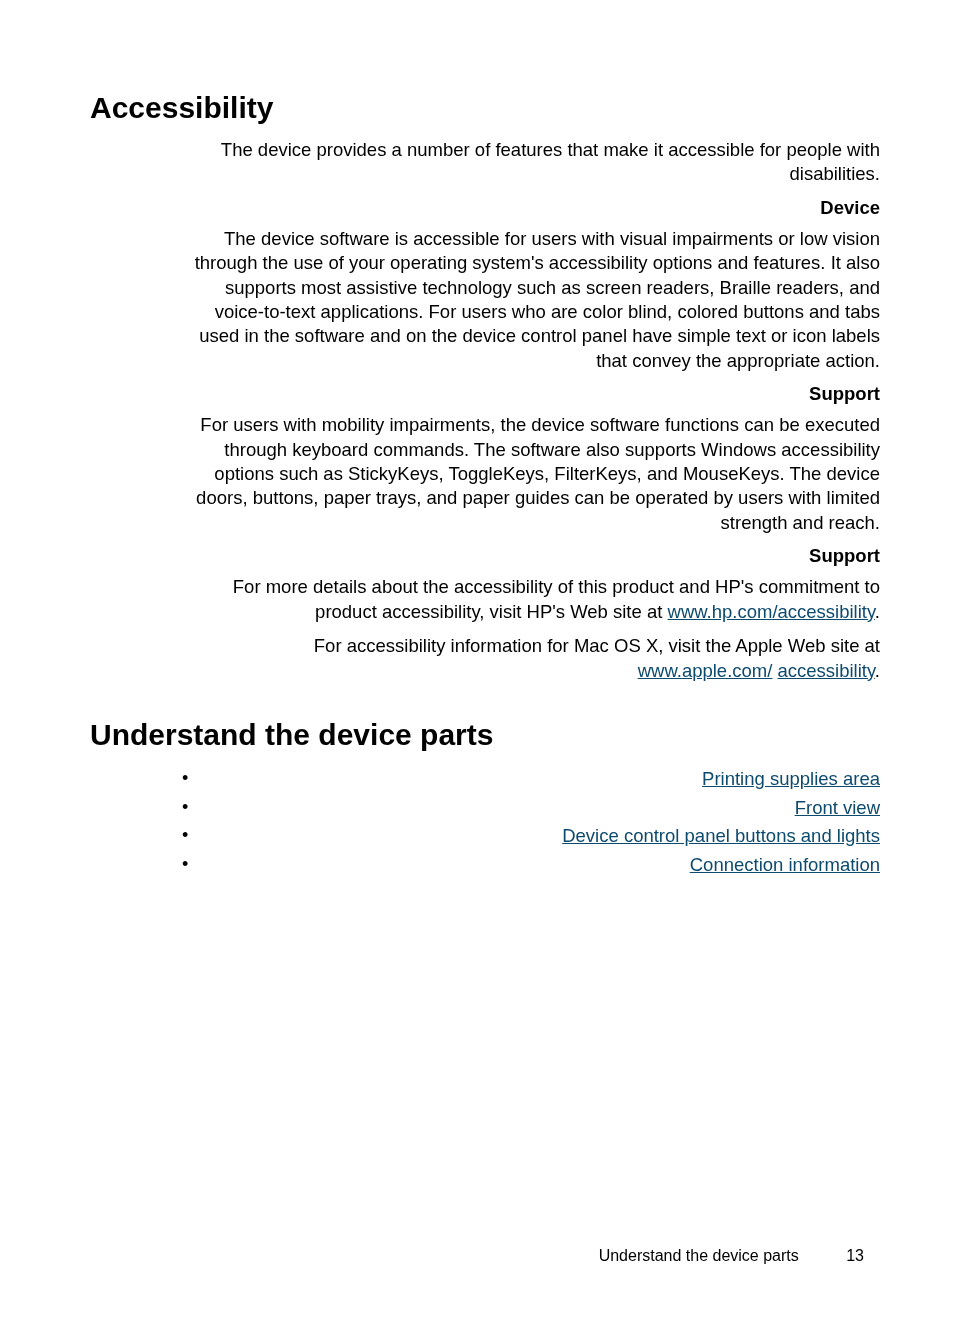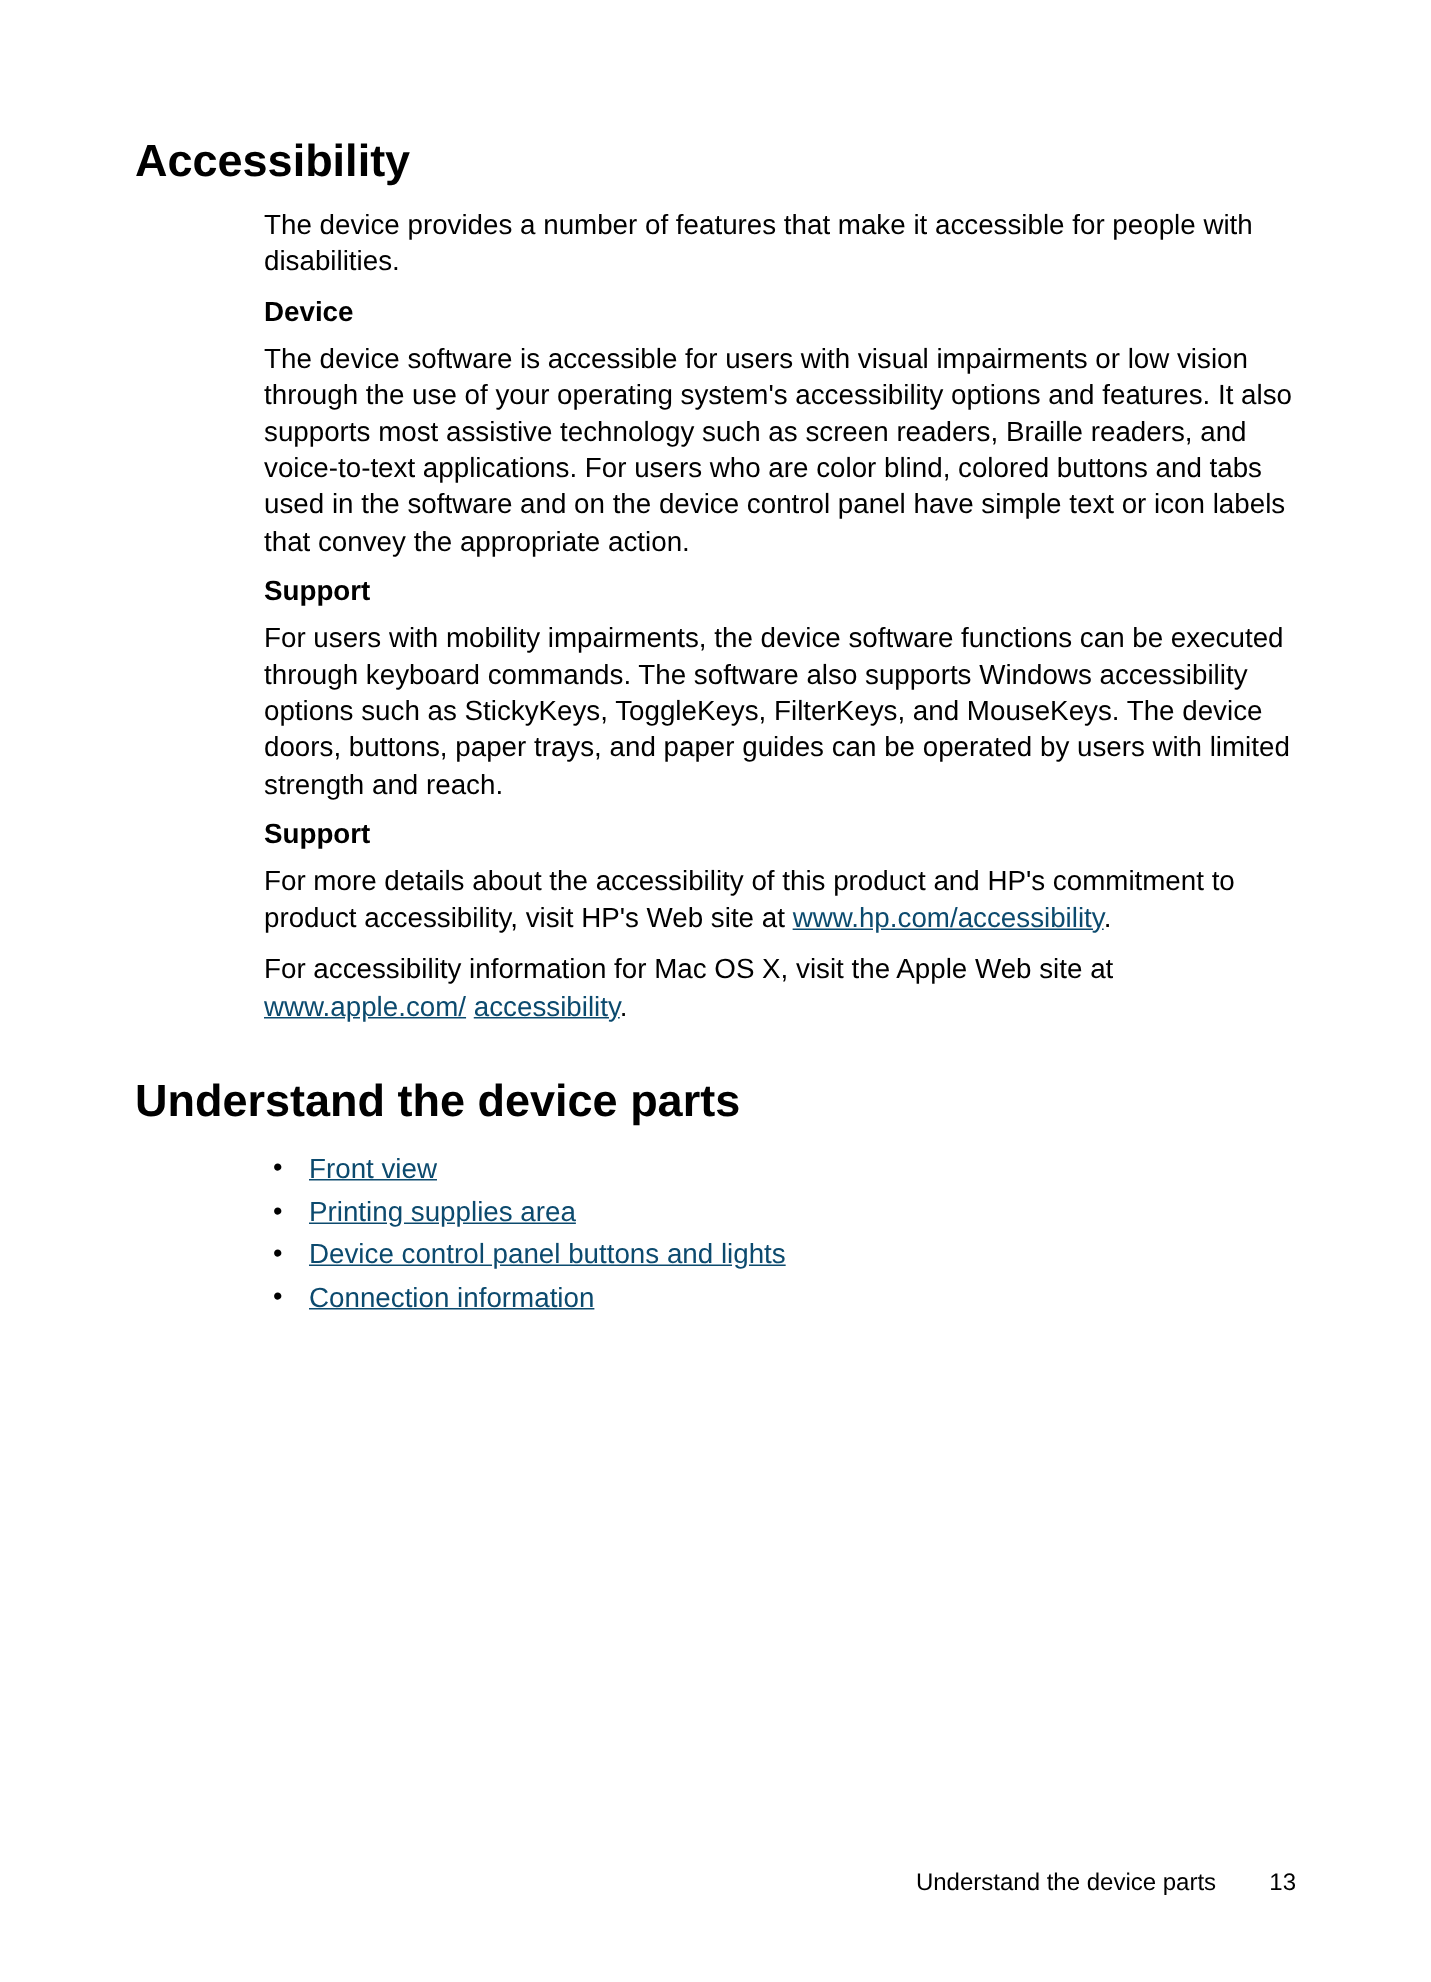--- a/index.html
+++ b/index.html
@@ -20,20 +20,21 @@
     width: 790px;
   }
   .h1 {
     font-size: 30px;
     font-weight: bold;
     margin: 0 0 12px 0;
     line-height: 1.2;
   }
   .body-block {
     margin-left: 86px;
+    text-align: right;
   }
   .para {
     font-size: 18.5px;
     line-height: 1.32;
     margin: 0 0 10px 0;
   }
   .subhead {
     font-size: 18.5px;
     font-weight: bold;
     margin: 0 0 8px 0;
@@ -62,21 +63,21 @@
     font-size: 18px;
   }
   .footer {
     position: absolute;
     bottom: 56px;
     right: 90px;
     font-size: 16px;
   }
   .footer .pnum {
     display: inline-block;
-    margin-left: 31px;
+    margin-left: 43px;
   }
   .gap-md { height: 24px; }
 </style>
 </head>
 <body>
 
 <div class="content">
 
   <div class="h1">Accessibility</div>
 
@@ -97,22 +98,22 @@
       <span>For accessibility information for Mac OS X, visit the Apple Web site at </span><a class="link">www.apple.com/</a> <a class="link">accessibility</a><span>.</span>
     </p>
   </div>
 
   <div class="gap-md"></div>
 
   <div class="h1">Understand the device parts</div>
 
   <div class="body-block">
     <ul class="topics">
+      <li><a class="link">Printing supplies area</a></li>
       <li><a class="link">Front view</a></li>
-      <li><a class="link">Printing supplies area</a></li>
       <li><a class="link">Device control panel buttons and lights</a></li>
       <li><a class="link">Connection information</a></li>
     </ul>
   </div>
 
 </div>
 
 <div class="footer">
   <span>Understand the device parts</span>
   <span class="pnum">13</span>

